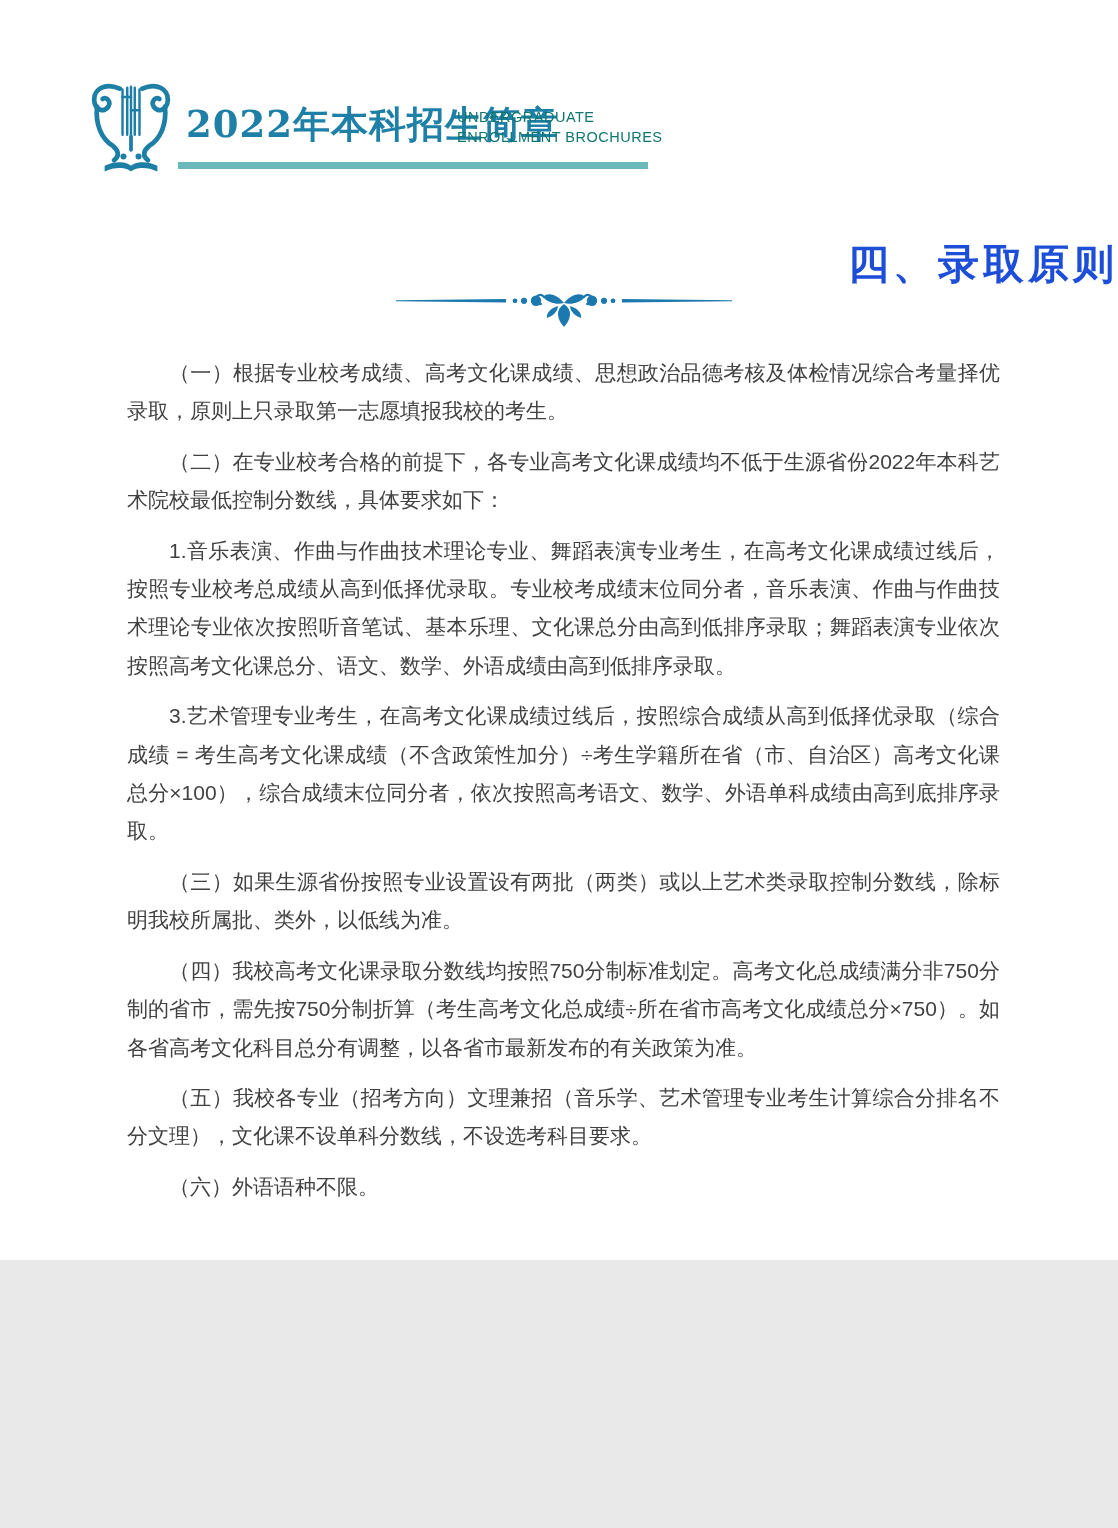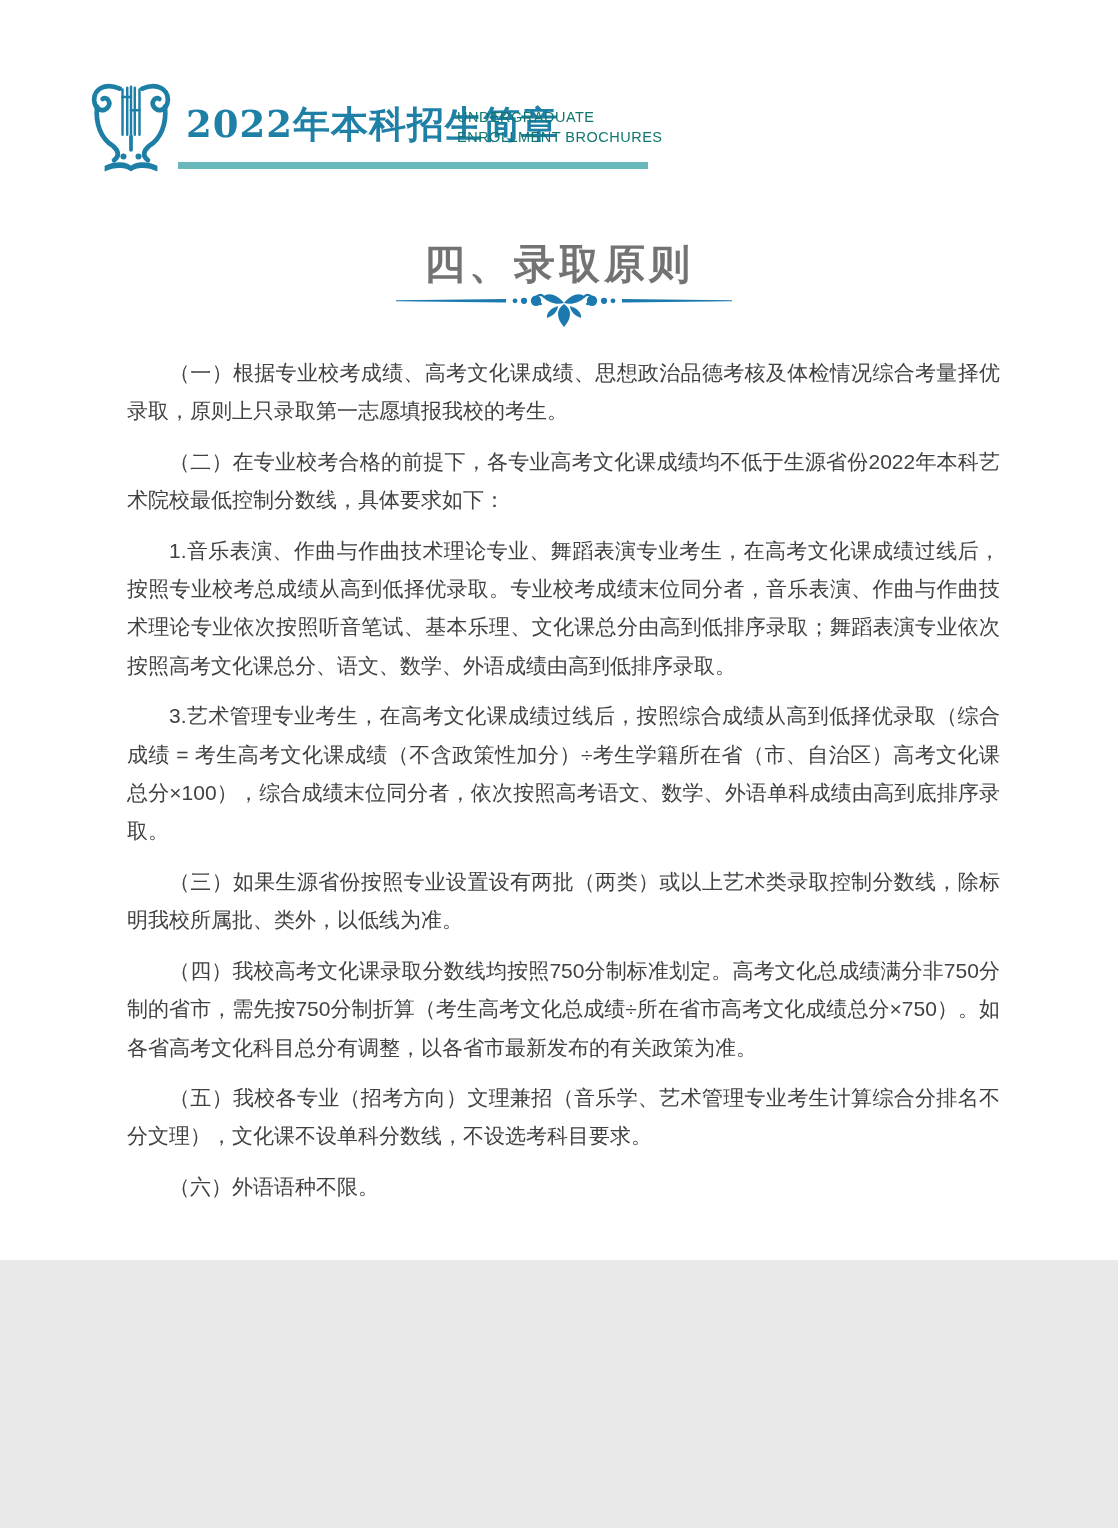--- a/index.html
+++ b/index.html
@@ -28,23 +28,23 @@
     color:#0f766e; white-space:nowrap;
   }
   .header-underline {
     position:absolute; left:178px; top:162px;
     width:470px; height:7px; background:#69b9bb;
   }
 
   
   .section-title {
     position:absolute; left:0; top:237px; width:100%;
-    text-align:center;
+    text-align:right;
     font-size:41px; font-weight:bold; letter-spacing:4px;
-    color:#737373;
+    color:#1d4ed8;
   }
   .divider { position:absolute; left:394px; top:288px; width:340px; height:40px; }
 
   
   .content {
     position:absolute; left:115px; top:342px; width:897px;
     font-size:21px; line-height:38.4px; color:#414141;
     text-align:justify;
   }
   .content p { text-indent:2em; margin:12px; }

